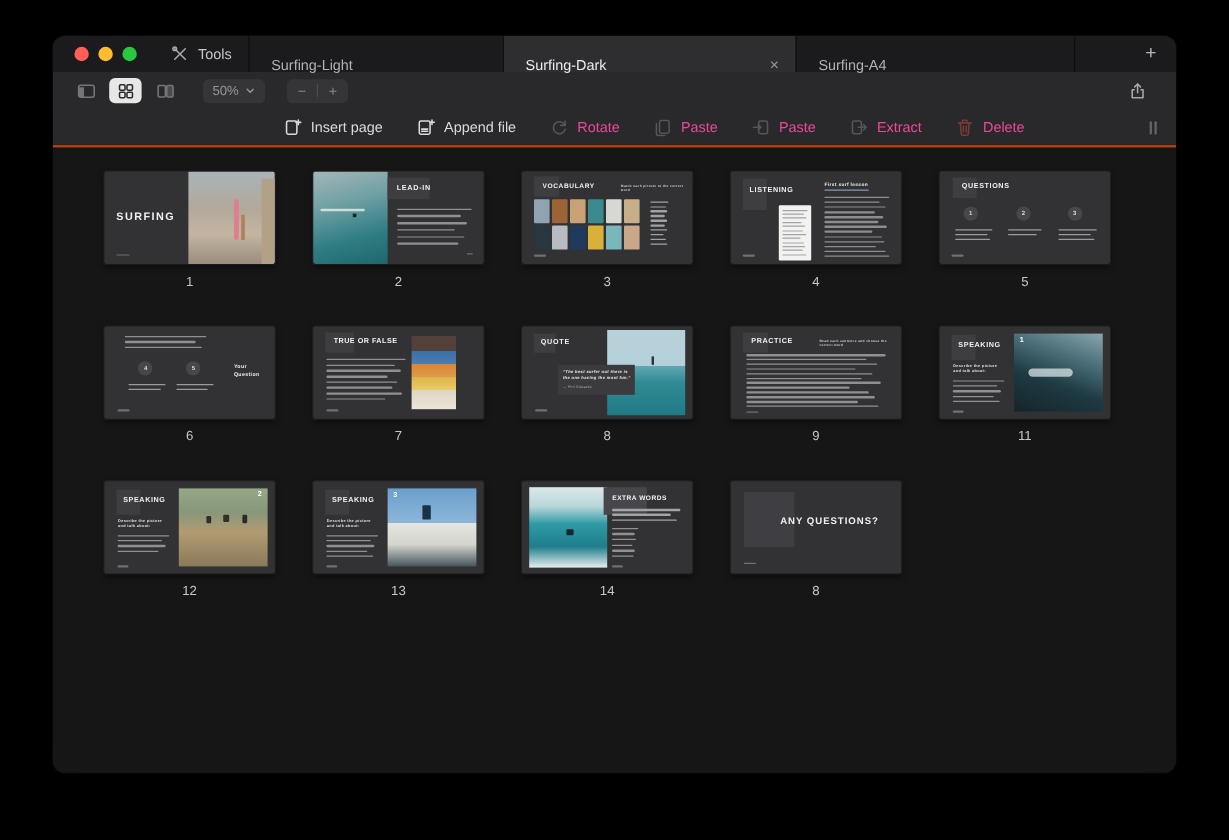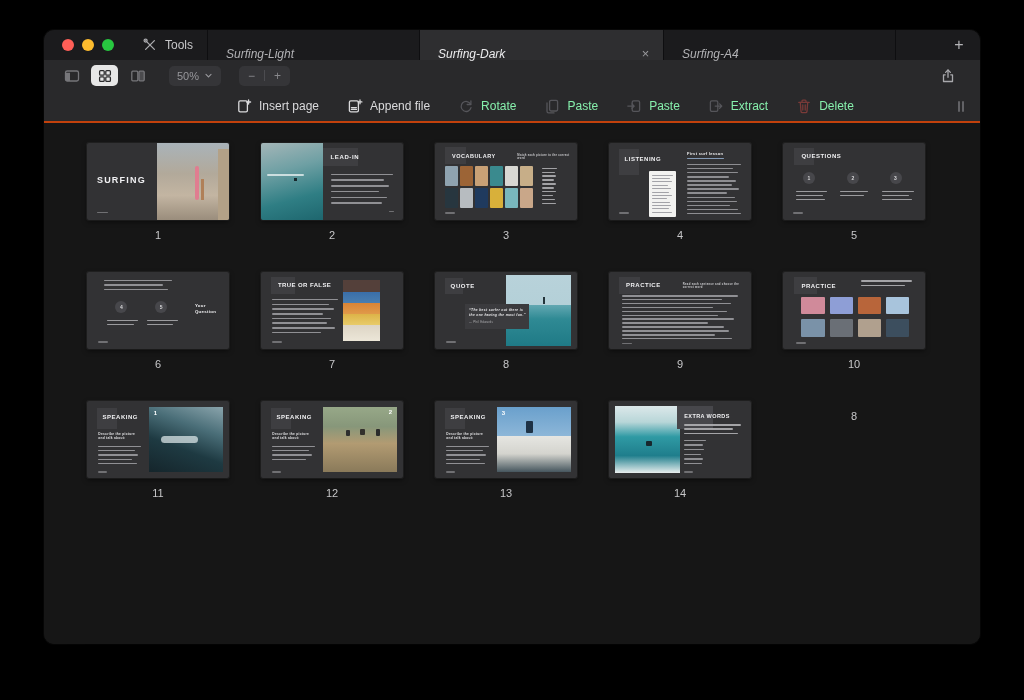--- a/index.html
+++ b/index.html
@@ -8,21 +8,21 @@
   .window{position:absolute;left:44px;top:30px;width:936px;height:614px;background:#161616;
     border-radius:10px;overflow:hidden;box-shadow:0 22px 60px rgba(0,0,0,.85), 0 0 0 1px rgba(255,255,255,.04);}
   
   .titlebar{height:30px;background:#1b1b1d;display:flex;align-items:stretch;}
   .traffic{display:flex;align-items:center;gap:8px;padding:0 14px 0 18px;}
   .tl{width:12px;height:12px;border-radius:50%;}
   .tools-item{display:flex;align-items:center;gap:7px;padding:0 14px;color:#c7c7c9;font-size:12px;cursor:default;}
   .tools-item .icn{color:#a9a9ac;}
   .tabs{display:flex;flex:1;align-items:stretch;min-width:0;}
   .tab{display:flex;align-items:center;padding:17px 12px 0 18px;font-size:12px;color:#b2b2b5;
-    border-left:1px solid #0e0e10;box-sizing:border-box;cursor:default;white-space:nowrap;font-style:italic;}
+    border-left:1px solid #0e0e10;box-sizing:border-box;cursor:default;white-space:nowrap;}
   .tab.active{background:#2e2e30;color:#ececee;}
   .tab .close{margin-left:auto;color:#9a9a9d;font-size:13px;padding:0 2px;line-height:1;cursor:default;}
   .tab-spacer{flex:1;border-left:1px solid #0e0e10;}
   .newtab{display:flex;align-items:center;justify-content:center;width:42px;color:#b5b5b8;font-size:16px;cursor:default;}
   
   .toolbar{background:#29292b;border-bottom:2px solid #c2410c;}
   .tb-row1{height:31px;display:flex;align-items:center;padding:0 14px;gap:6px;}
   .vbtn{width:27px;height:21px;border-radius:5px;display:flex;align-items:center;justify-content:center;color:#9a9a9e;}
   .vbtn.active{background:#e7e7e7;color:#2b2b2d;}
   .vbtn.dim{color:#76767a;}
@@ -34,21 +34,21 @@
   .tb-sp{flex:1;}
   .share-btn{color:#a8a8ac;display:flex;align-items:center;padding:0 10px;}
   .search{width:168px;height:20px;background:#39393c;border-radius:5px;display:flex;align-items:center;
     padding:0 7px;gap:4px;color:#8a8a8e;}
   .search input{flex:1;min-width:0;background:transparent;border:none;outline:none;color:#dcdcde;
     font-size:11px;font-family:inherit;}
   .search input::placeholder{color:#8a8a8e;}
   .tb-row2{height:30px;display:flex;align-items:center;padding-left:192px;padding-right:12px;gap:28px;}
   .action{display:flex;align-items:center;gap:7px;font-size:12px;color:#dadadc;white-space:nowrap;}
   .action .aicon{display:flex;align-items:center;}
-  .action.disabled{color:#86efac;}
+  .action.disabled{color:#ec4899;}
   .action.disabled .aicon{color:#55555a;}
   .action.danger.disabled .aicon{color:#7a3a38;}
   .handle{margin-left:auto;display:flex;gap:2px;padding-right:4px;}
   .handle i{display:block;width:2px;height:11px;background:#626266;border-radius:1px;}
   
   .canvas{height:523px;background:#161616;padding:20px 0 0 43px;box-sizing:border-box;overflow:hidden;}
   .pgrid{display:grid;grid-template-columns:repeat(5,142px);column-gap:32px;row-gap:31px;}
   .cell{display:flex;flex-direction:column;align-items:center;}
   .thumb{position:relative;width:142px;height:77px;background:#323234;border-radius:2px;overflow:hidden;
     box-shadow:0 0 0 1px rgba(255,255,255,.05), 0 2px 5px rgba(0,0,0,.5);}
@@ -447,44 +447,20 @@
                 <div class="pt-line" style="height: 1.5px; width: 95%; background: rgb(154, 154, 158); opacity: 0.9;"></div>
               </div>
               <div class="pt" style="left: 9%; top: 92%; width: 7%; display: flex; flex-direction: column; gap: 2.4px;">
                 <div class="pt-line" style="height: 1.5px; width: 100%; background: rgb(119, 119, 122); opacity: 0.9;"></div>
               </div>
             </div>
             <div class="pnum">9</div>
           </div>
           <div class="cell">
             <div class="thumb">
-              <div class="pt" style="left: 8%; top: 6%; width: 16%; height: 23%; background: rgb(62, 62, 65); border-radius: 0px;"></div>
-              <div class="pt-text" style="left: 13%; top: 14%; font-size: 6px; font-weight: 700; color: rgb(240, 240, 242); letter-spacing: 0.5px; font-style: normal;">PRACTICE</div>
-              <div class="pt" style="left: 55%; top: 11%; width: 36%; display: flex; flex-direction: column; gap: 3px;">
-                <div class="pt-line" style="height: 1.5px; width: 100%; background: rgb(176, 176, 180); opacity: 0.9;"></div>
-                <div class="pt-line" style="height: 1.5px; width: 86%; background: rgb(176, 176, 180); opacity: 0.9;"></div>
-              </div>
-              <div class="pt" style="left: 13%; top: 32%; width: 76%; height: 52%; display: grid; grid-template-columns: repeat(4, 1fr); gap: 5px;">
-                <div style="background: rgb(208, 138, 154); border-radius: 1px;"></div>
-                <div style="background: rgb(142, 158, 214); border-radius: 1px;"></div>
-                <div style="background: rgb(184, 101, 58); border-radius: 1px;"></div>
-                <div style="background: rgb(168, 196, 220); border-radius: 1px;"></div>
-                <div style="background: rgb(122, 146, 168); border-radius: 1px;"></div>
-                <div style="background: rgb(106, 111, 118); border-radius: 1px;"></div>
-                <div style="background: rgb(176, 160, 142); border-radius: 1px;"></div>
-                <div style="background: rgb(60, 78, 94); border-radius: 1px;"></div>
-              </div>
-              <div class="pt" style="left: 9%; top: 91%; width: 7%; display: flex; flex-direction: column; gap: 2.4px;">
-                <div class="pt-line" style="height: 1.5px; width: 100%; background: rgb(119, 119, 122); opacity: 0.9;"></div>
-              </div>
-            </div>
-            <div class="pnum">10</div>
-          </div>
-          <div class="cell">
-            <div class="thumb">
               <div class="pt" style="left: 7%; top: 9%; width: 14%; height: 27%; background: rgb(62, 62, 65); border-radius: 0px;"></div>
               <div class="pt-text" style="left: 11%; top: 17%; font-size: 6px; font-weight: 700; color: rgb(240, 240, 242); letter-spacing: 0.5px; font-style: normal;">SPEAKING</div>
               <div class="pt-text" style="left: 8%; top: 40%; font-size: 3.2px; font-weight: 700; color: rgb(226, 226, 228); letter-spacing: 0.3px; font-style: normal;">Describe the picture
 and talk about:</div>
               <div class="pt" style="left: 8%; top: 58%; width: 30%; display: flex; flex-direction: column; gap: 2.8px;">
                 <div class="pt-line" style="height: 1.5px; width: 100%; background: rgb(154, 154, 158); opacity: 0.9;"></div>
                 <div class="pt-line" style="height: 1.5px; width: 86%; background: rgb(154, 154, 158); opacity: 0.9;"></div>
                 <div class="pt-line" style="height: 1.5px; width: 94%; background: rgb(154, 154, 158); opacity: 0.9;"></div>
                 <div class="pt-line" style="height: 1.5px; width: 78%; background: rgb(154, 154, 158); opacity: 0.9;"></div>
                 <div class="pt-line" style="height: 1.5px; width: 90%; background: rgb(154, 154, 158); opacity: 0.9;"></div>
@@ -562,19 +538,26 @@
                 <div class="pt-line" style="height: 1.5px; width: 90%; background: rgb(154, 154, 158); opacity: 0.9;"></div>
                 <div class="pt-line" style="height: 1.5px; width: 83%; background: rgb(154, 154, 158); opacity: 0.9;"></div>
               </div>
               <div class="pt" style="left: 53%; top: 91%; width: 6%; display: flex; flex-direction: column; gap: 2.4px;">
                 <div class="pt-line" style="height: 1.5px; width: 100%; background: rgb(119, 119, 122); opacity: 0.9;"></div>
               </div>
             </div>
             <div class="pnum">14</div>
           </div>
           <div class="cell">
+            <div class="thumb">
+              <div class="pt" style="left: 8%; top: 12%; width: 29%; height: 60%; background: rgb(63, 63, 67); border-radius: 0px;"></div>
+              <div class="pt-text" style="left: 29%; top: 38%; font-size: 8px; font-weight: 700; color: rgb(240, 240, 242); letter-spacing: 0.8px; font-style: normal;">ANY QUESTIONS?</div>
+              <div class="pt" style="left: 8%; top: 88%; width: 7%; display: flex; flex-direction: column; gap: 2.4px;">
+                <div class="pt-line" style="height: 1.5px; width: 100%; background: rgb(119, 119, 122); opacity: 0.9;"></div>
+              </div>
+            </div>
             <div class="pnum">8</div>
           </div>
         </div>
     </div>
 
   </div>
 </div>
 
 </body></html>

